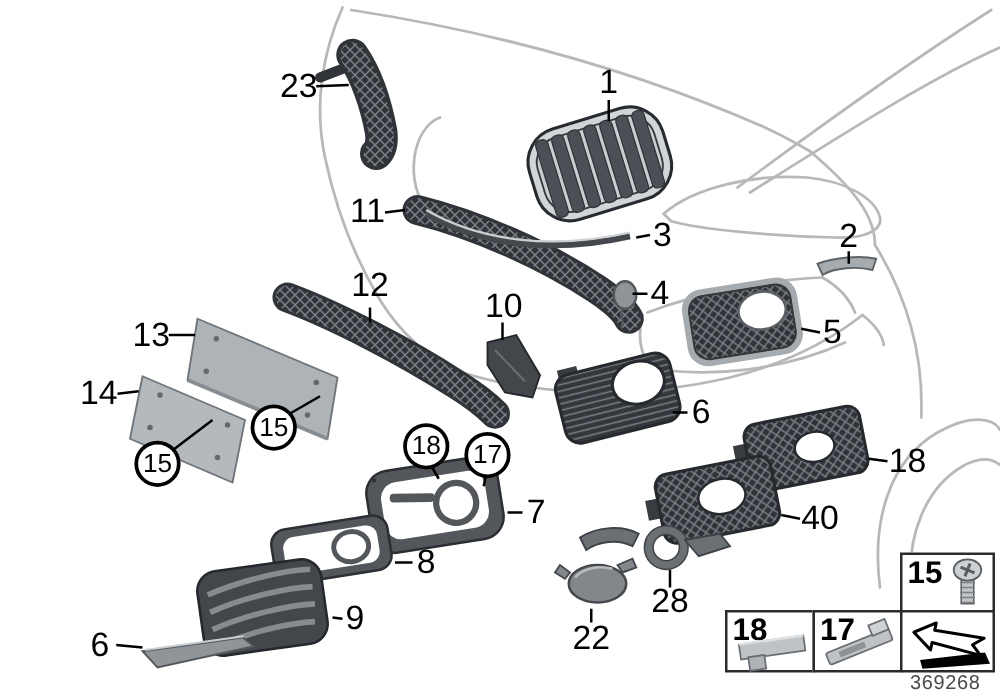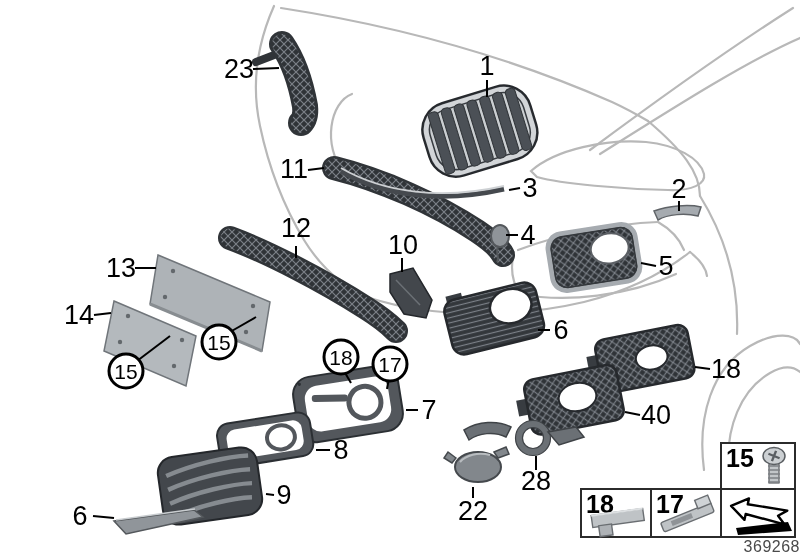--- a/index.html
+++ b/index.html
@@ -7,21 +7,21 @@
          font-family:"Liberation Sans",sans-serif;}
   #artwork{position:absolute;left:0;top:0;}
   .callout{position:absolute;transform:translate(-50%,-50%);font-weight:normal;
            font-size:27px;color:#000;line-height:1;white-space:nowrap;cursor:pointer;text-align:right;}
   .callout.circled{width:31px;height:31px;border:3px solid #000;border-radius:50%;
            background:#fff;display:flex;align-items:center;justify-content:center;
            font-size:21px;}
   .legend-box{position:absolute;border:2px solid #2b2b2b;background:#fff;box-sizing:border-box;}
   .legend-num{position:absolute;left:4px;top:1px;font-weight:bold;font-size:25px;color:#000;line-height:1.1;}
   .legend-icon{position:absolute;}
-  #doc-number{position:absolute;left:728px;top:538px;width:72px;text-align:right;
+  #doc-number{position:absolute;left:728px;top:538px;width:72px;text-align:left;
            font-size:16px;color:#4a4a4a;letter-spacing:.5px;}
 </style>
 </head>
 <body>
 
 <div id="stage">
 
 <svg id="artwork" width="800" height="560" viewBox="0 0 800 560">
   <defs>
     <pattern id="mesh" width="8" height="8" patternUnits="userSpaceOnUse">

